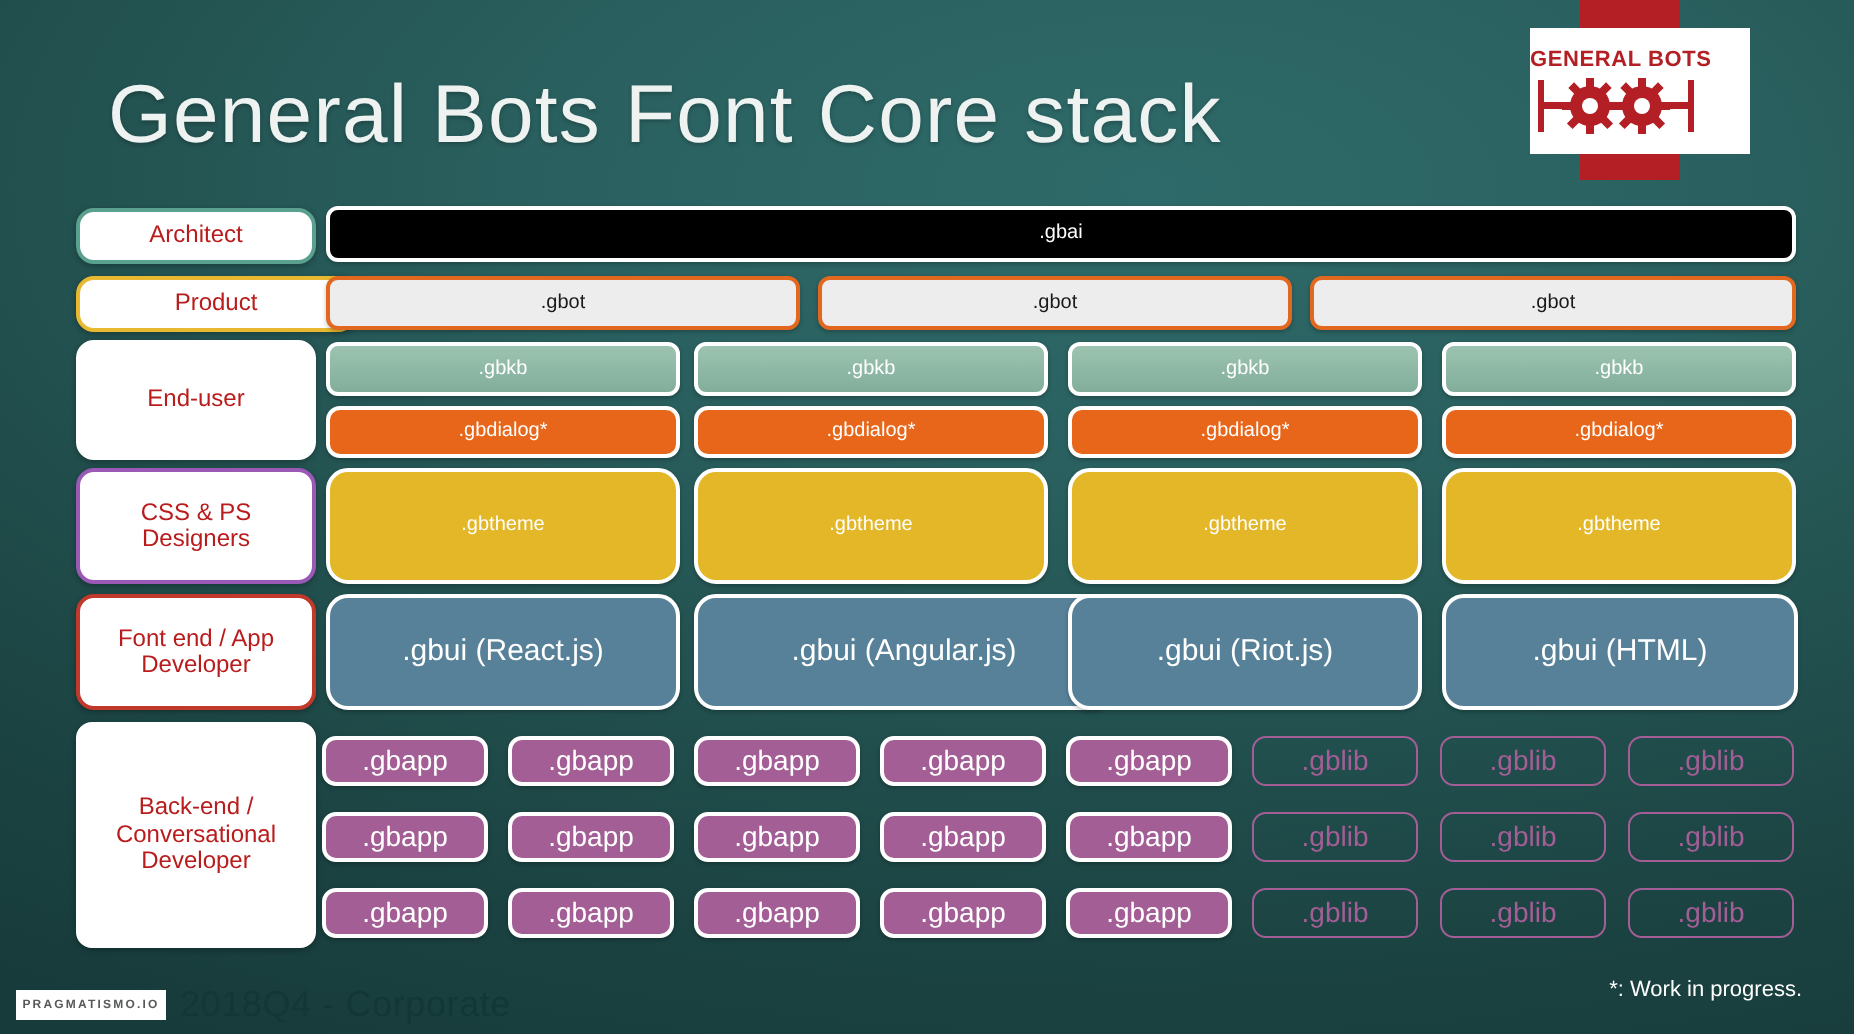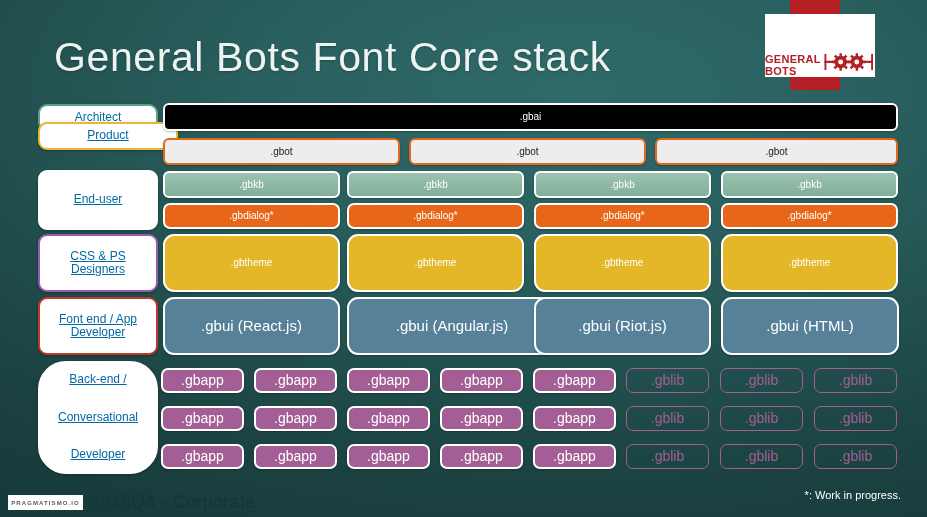--- a/index.html
+++ b/index.html
@@ -26,22 +26,22 @@
     left: 790px; top: 0;
     width: 50px; height: 90px;
     background: #b31f24;
   }
   #logo-box {
     position: absolute;
     left: 765px; top: 14px;
     width: 110px; height: 63px;
     background: #ffffff;
     display: flex;
-    flex-direction: row;
-    align-items: flex-end;
+    flex-direction: column;
+    align-items: flex-start;
     justify-content: center;
   }
   #logo-text {
     color: #b31f24;
     font-family: "Liberation Sans", sans-serif;
     font-weight: bold;
     font-size: 11px;
     letter-spacing: 0.3px;
     line-height: 12px;
   }
@@ -69,34 +69,33 @@
     font-size: 10px;
     color: #ffffff;
     box-shadow: 0 1px 2px rgba(0,0,0,0.25);
     position: absolute;
     line-height: 1.12;
   }
 
   
   .role {
     background: #ffffff;
-    color: #0369a1;
+    color: #b91c1c;
     font-size: 12px;
     border-radius: 9px;
     border: 2px solid #ffffff;
     padding: 12px 4px;
     box-shadow: 0 1px 3px rgba(0,0,0,0.3);
-    text-decoration: underline;
   }
   .role.r-architect  { border-color: #5aa08f; }
   .role.r-product    { border-color: #e8b830; }
   .role.r-enduser    { border-color: #ffffff; }
   .role.r-css        { border-color: #9b59b6; }
   .role.r-frontend   { border-color: #c0392b; }
-  .role.r-backend    { border-color: #ffffff; border-radius: 28px; gap: 24px; }
+  .role.r-backend    { border-color: #ffffff; border-radius: 8px; }
 
   
   .b-gbai {
     background: #000000;
     border: 2px solid #ffffff;
     color: #ffffff;
     border-radius: 6px;
   }
   .b-gbot {
     background: #ededed;
@@ -212,21 +211,21 @@
       </g>
     </svg>
   </div>
 
   <div id="title">General Bots Font Core stack</div>
 
   <div class="box role r-architect" style="left:38px; top:104px; width:120px; height:26px;">
     <span>Architect</span>
   </div>
 
-  <div class="box role r-product" style="left:38px; top:122px; width:140px; height:26px;">
+  <div class="box role r-product" style="left:38px; top:138px; width:140px; height:26px;">
     <span>Product</span>
   </div>
 
   <div class="box role r-enduser" style="left:38px; top:170px; width:120px; height:60px;">
     <span>End-user</span>
   </div>
 
   <div class="box role r-css" style="left:38px; top:234px; width:120px; height:58px; flex-direction:column;">
     <span>CSS &amp; PS</span>
     <span>Designers</span>

